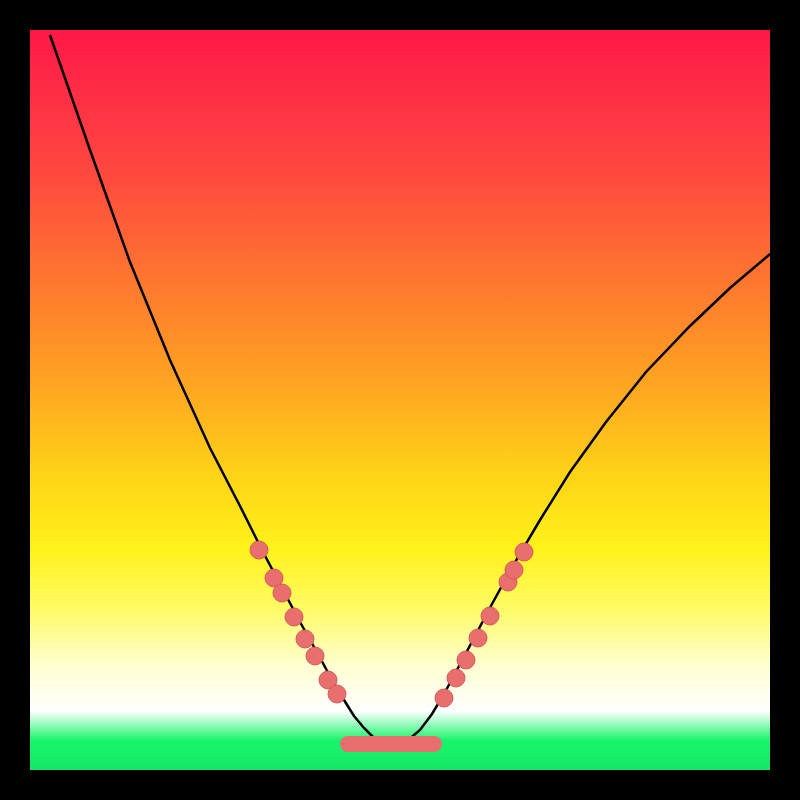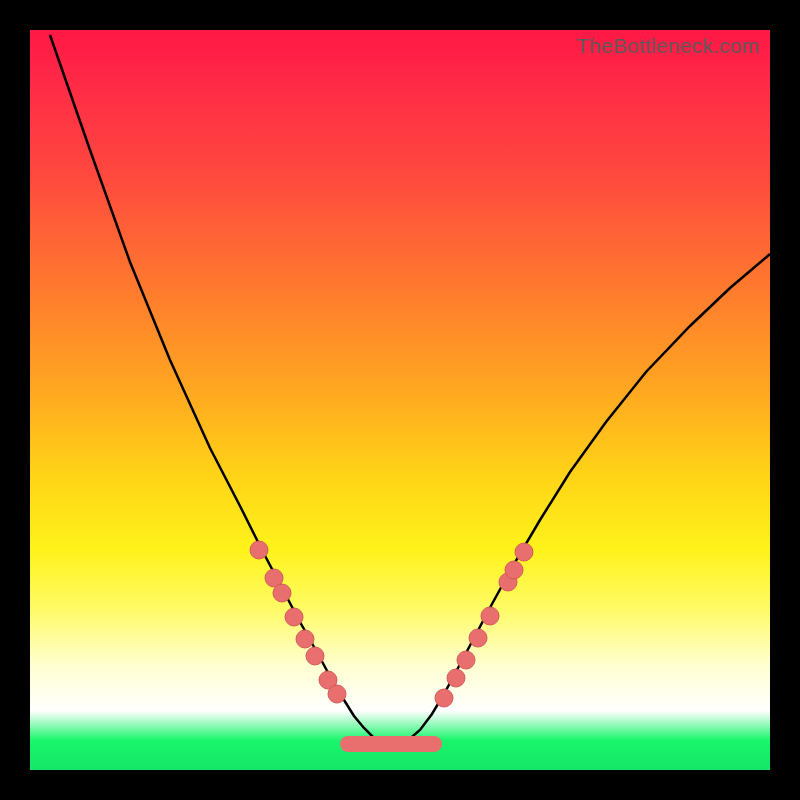--- a/index.html
+++ b/index.html
@@ -53,21 +53,20 @@
     top: 0;
     width: 740px;
     height: 740px;
   }
 </style>
 </head>
 <body>
 
 <div class="outer">
   <div class="plot">
-    <div class="watermark">TheBottleneck.com</div>
     <svg class="svg-overlay" viewBox="0 0 740 740" preserveAspectRatio="none">
       <path id="curve-path" fill="none" stroke="#000000" stroke-width="2.5" d="M20 5 L60 120 L100 232 L140 330 L180 418 L210 476 L232 520 L252 558 L270 592 L288 624 L302 650 L314 670 L324 686 L334 698 L344 708 L354 714 L364 716 L376 712 L390 700 L402 684 L414 664 L428 638 L444 608 L462 574 L484 534 L510 490 L540 442 L576 392 L616 342 L660 296 L700 258 L740 224"></path>
       <line id="bottom-seg" stroke="#e96f6f" stroke-width="16" stroke-linecap="round" x1="318" y1="714" x2="404" y2="714"></line>
       <g id="markers-left">
           <circle cx="229" cy="520" r="9" fill="#e96f6f" stroke="#d25a5a" stroke-width="1"></circle>
           <circle cx="244" cy="548" r="9" fill="#e96f6f" stroke="#d25a5a" stroke-width="1"></circle>
           <circle cx="252" cy="563" r="9" fill="#e96f6f" stroke="#d25a5a" stroke-width="1"></circle>
           <circle cx="264" cy="587" r="9" fill="#e96f6f" stroke="#d25a5a" stroke-width="1"></circle>
           <circle cx="275" cy="609" r="9" fill="#e96f6f" stroke="#d25a5a" stroke-width="1"></circle>
           <circle cx="285" cy="626" r="9" fill="#e96f6f" stroke="#d25a5a" stroke-width="1"></circle>

